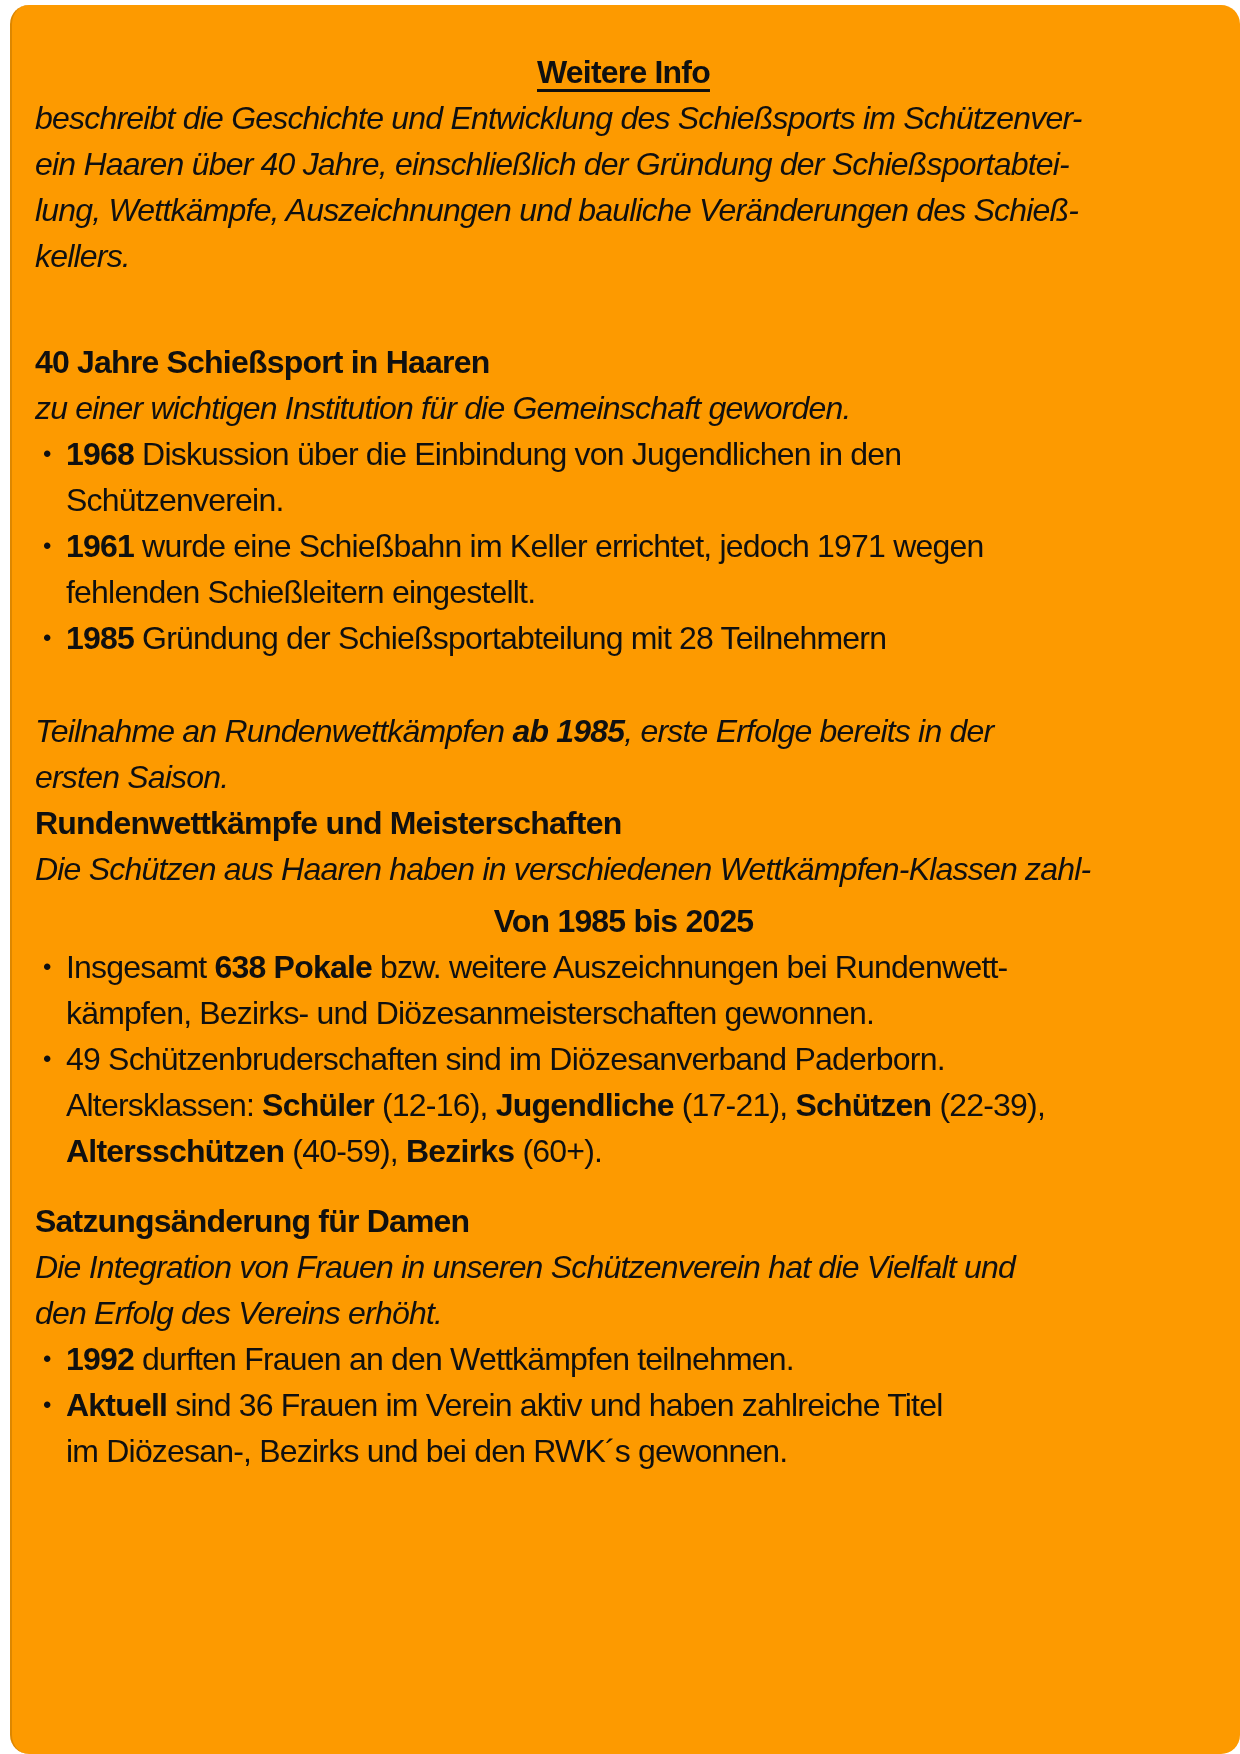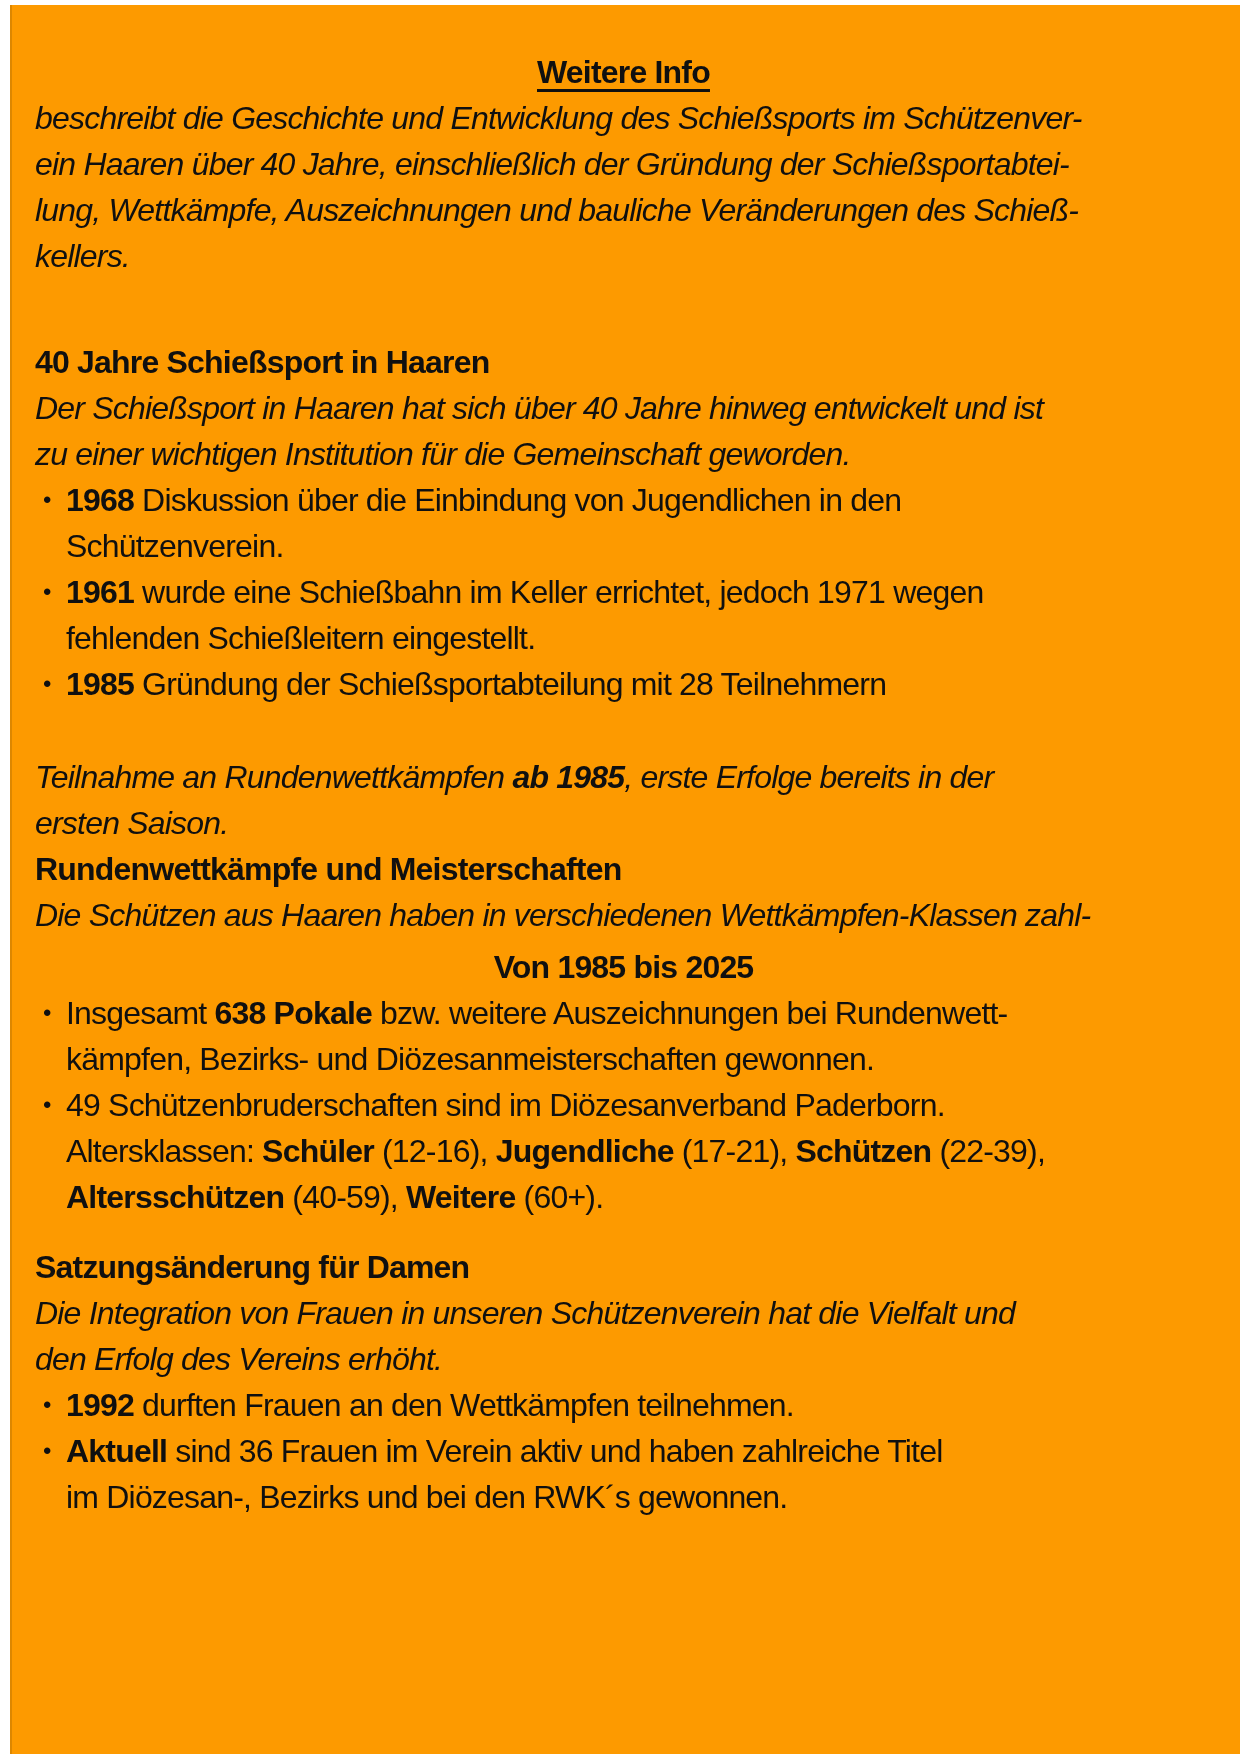--- a/index.html
+++ b/index.html
@@ -53,35 +53,34 @@
     left: 8px; top: 0;
     text-indent: 0;
     font-size: 24px;
     line-height: 46px;
   }
   b { font-weight: bold; }
 </style>
 </head>
 <body style="background: rgb(255, 255, 255);">
 
-<div class="sheet" style="background: rgb(253, 154, 0); color: rgb(16, 16, 16);">
+<div class="sheet" style="background: rgb(253, 154, 0); color: rgb(16, 16, 16); border-radius: 19px;">
 
   <h1 class="title">Weitere Info</h1>
 
   <p class="para">
       <span class="line">beschreibt die Geschichte und Entwicklung des Schießsports im Schützenver-</span>
       <span class="line">ein Haaren über 40 Jahre, einschließlich der Gründung der Schießsportabtei-</span>
       <span class="line">lung, Wettkämpfe, Auszeichnungen und bauliche Veränderungen des Schieß-</span>
       <span class="line">kellers.</span>
     </p>
 
   <h2 class="heading mt-sec1">40 Jahre Schießsport in Haaren</h2>
 
   <p class="para">
-      <span class="line">Der Schießsport in Haaren hat sich über 40 Jahre hinweg entwickelt und ist</span>
       <span class="line">zu einer wichtigen Institution für die Gemeinschaft geworden.</span>
     </p>
 
   <ul class="bullets">
     <li>
         <span class="dot">•</span>
         <span class="line"><b>1968</b><span> Diskussion über die Einbindung von Jugendlichen in den</span></span>
         <span class="line">Schützenverein.</span>
       </li>
     <li>
@@ -111,21 +110,21 @@
   <ul class="bullets">
     <li>
         <span class="dot">•</span>
         <span class="line"><span>Insgesamt </span><b>638 Pokale</b><span> bzw. weitere Auszeichnungen bei Rundenwett-</span></span>
         <span class="line">kämpfen, Bezirks- und Diözesanmeisterschaften gewonnen.</span>
       </li>
     <li>
         <span class="dot">•</span>
         <span class="line">49 Schützenbruderschaften sind im Diözesanverband Paderborn.</span>
         <span class="line"><span>Altersklassen: </span><b>Schüler</b><span> (12-16), </span><b>Jugendliche</b><span> (17-21), </span><b>Schützen</b><span> (22-39),</span></span>
-        <span class="line"><b>Altersschützen</b><span> (40-59), </span><b>Weitere</b><span> (60+).</span></span>
+        <span class="line"><b>Altersschützen</b><span> (40-59), </span><b>Bezirks</b><span> (60+).</span></span>
       </li>
   </ul>
 
   <h2 class="heading mt-damen">Satzungsänderung für Damen</h2>
 
   <p class="para">
       <span class="line">Die Integration von Frauen in unseren Schützenverein hat die Vielfalt und</span>
       <span class="line">den Erfolg des Vereins erhöht.</span>
     </p>
 

